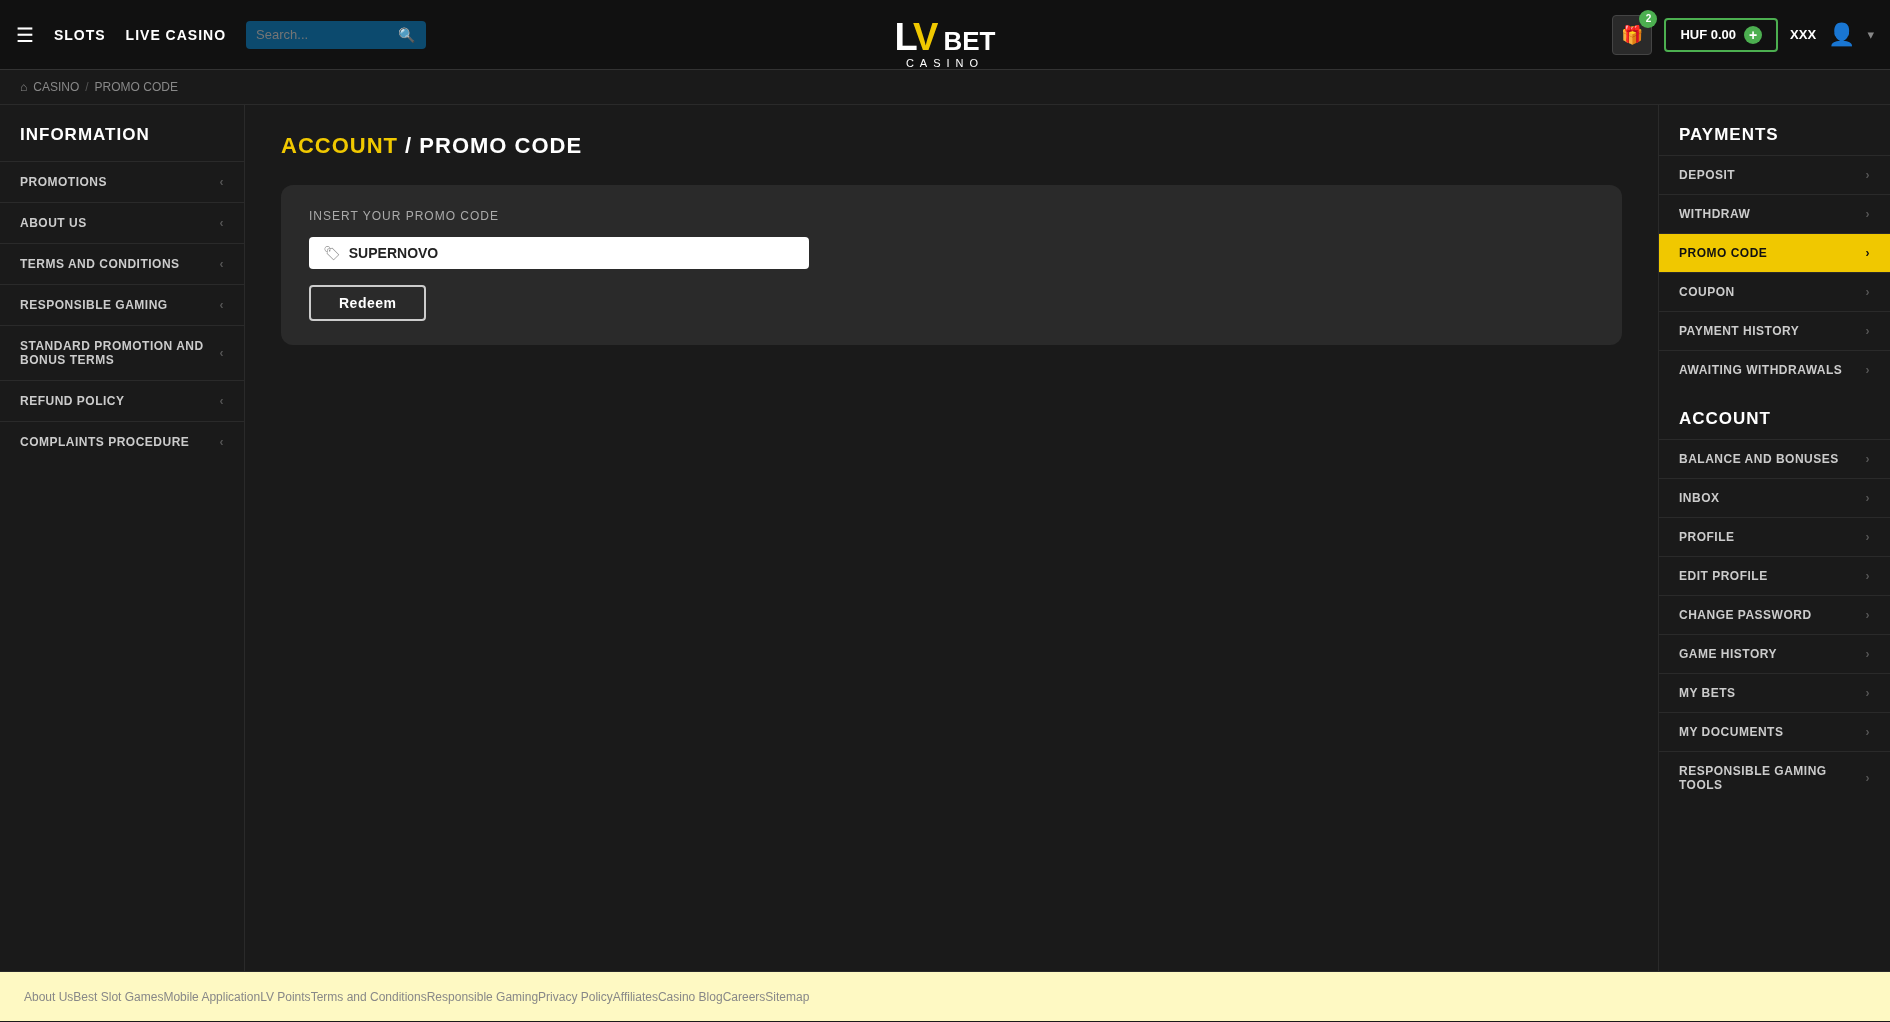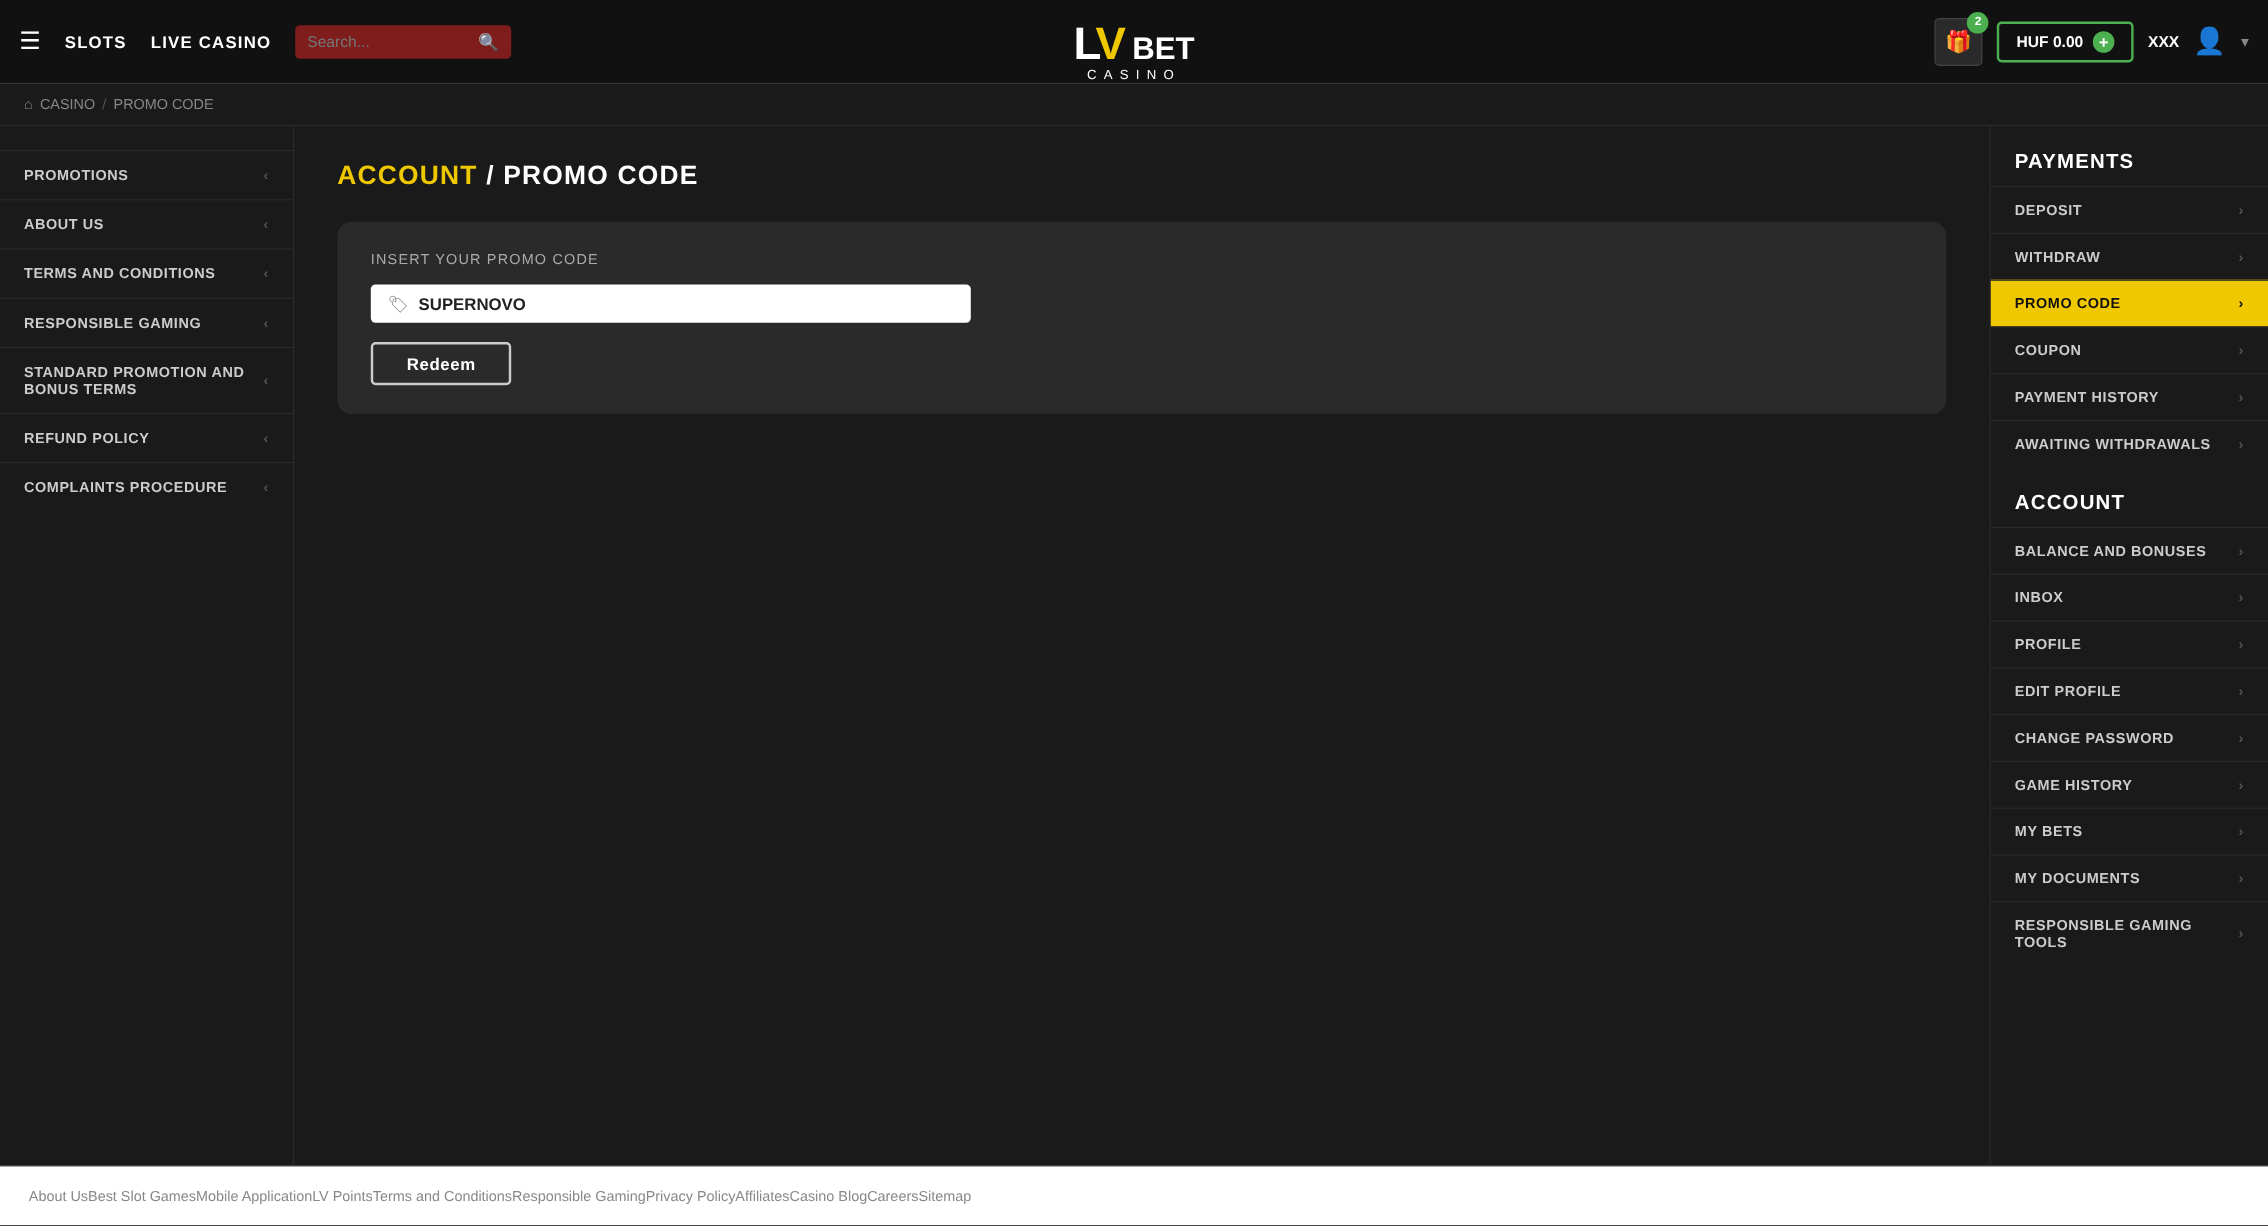--- a/index.html
+++ b/index.html
@@ -45,21 +45,21 @@
       color: #fff;
       font-weight: bold;
       font-size: 14px;
       text-transform: uppercase;
       cursor: pointer;
       letter-spacing: 1px;
     }
     .search-box {
       display: flex;
       align-items: center;
-      background: #7f1d1d;
+      background: #0c4a6e;
       border-radius: 4px;
       padding: 6px 10px;
       gap: 8px;
       width: 180px;
     }
     .search-box input {
       background: none;
       border: none;
       color: #aaa;
       outline: none;
@@ -329,21 +329,21 @@
     .right-item.active {
       background: #f0c800;
       color: #111;
     }
     .right-item.active .right-chevron { color: #111; }
     .right-chevron { color: #555; font-size: 12px; }
     .right-section-gap { margin-top: 20px; }
 
     
     .footer {
-      background: #ffffff;
+      background: #fef9c3;
       border-top: 1px solid #2a2a2a;
       padding: 14px 24px;
       display: flex;
       flex-wrap: wrap;
       gap: 6px 18px;
       align-items: center;
       min-height: 50px;
     }
     .footer-link {
       color: #888;
@@ -391,20 +391,21 @@
 <div class="breadcrumb">
   <span class="breadcrumb-home">⌂</span>
   <span class="breadcrumb-link">CASINO</span>
   <span class="breadcrumb-sep">/</span>
   <span class="breadcrumb-current">PROMO CODE</span>
 </div>
 
 <div class="main-layout">
 
   <aside class="left-sidebar">
+    <div class="sidebar-title">INFORMATION</div>
 
     <div id="left-sidebar-items">
         <div class="sidebar-item">
           <span>PROMOTIONS</span>
           <span class="sidebar-chevron">‹</span>
         </div>
         <div class="sidebar-item">
           <span>ABOUT US</span>
           <span class="sidebar-chevron">‹</span>
         </div>

